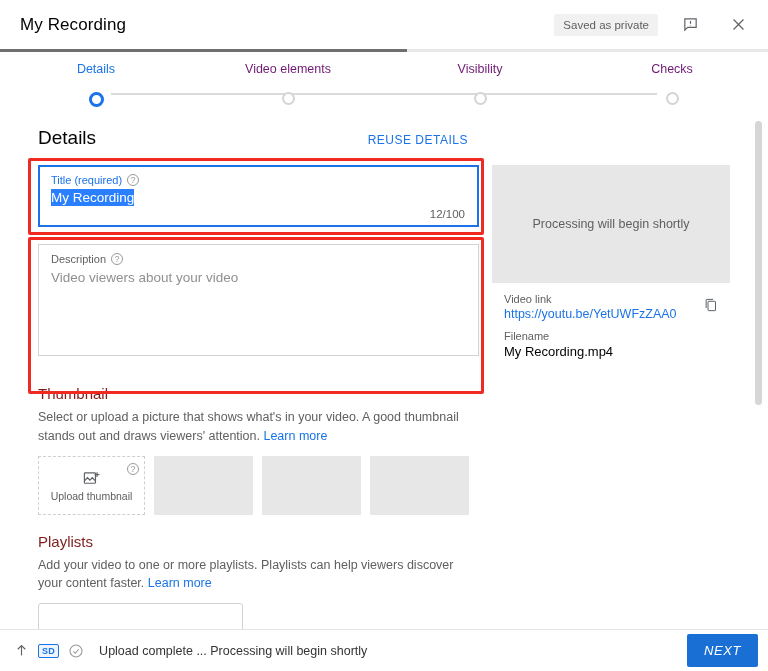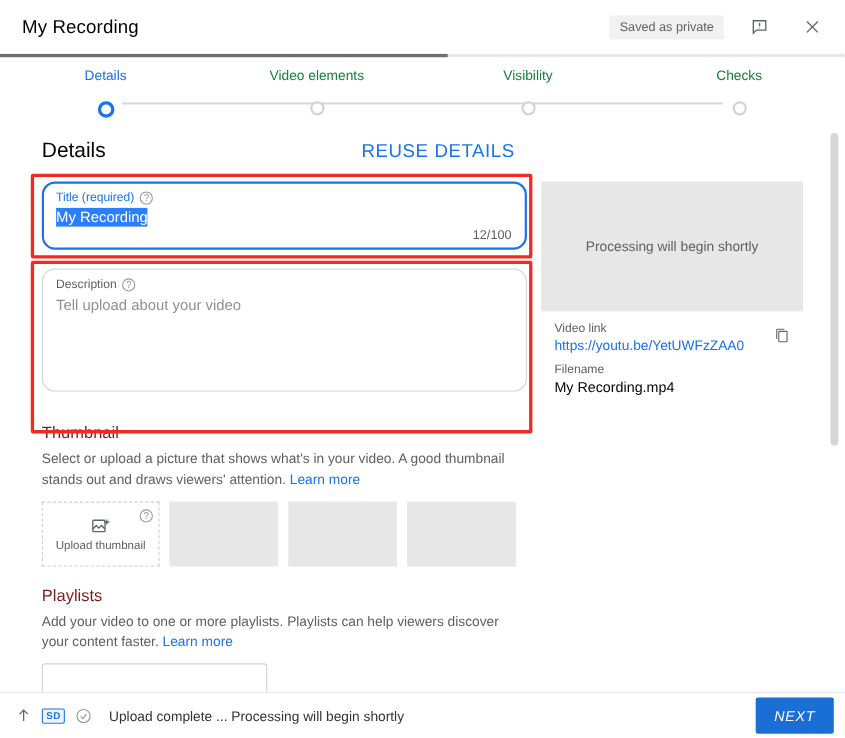--- a/index.html
+++ b/index.html
@@ -62,21 +62,21 @@
   }
   .step-labels {
     display: flex; position: relative;
     height: 20px;
   }
   .step-col {
     flex: 1 1 0; text-align: center;
     position: relative;
   }
   .step-label {
-    font-size: 12.5px; color: #15803d;
+    font-size: 12.5px; color: #701a75;
   }
   .step-col.active .step-label { color: #1a73e8; font-weight: 500; }
   .step-track {
     position: absolute;
     left: 111px; right: 111px; top: 41px;
     height: 2px; background: #dadada;
   }
   .step-dots {
     display: flex; position: relative; margin-top: 10px;
   }
@@ -111,32 +111,32 @@
   
   .details-row {
     display: flex; align-items: baseline;
     width: 430px;
   }
   .details-title {
     font-size: 19px; color: #030303; font-weight: 400;
   }
   .reuse-link {
     margin-left: auto;
-    font-size: 17px; color: #1a73e8;
+    font-size: 12px; color: #1a73e8;
     font-weight: 500; letter-spacing: .5px; cursor: pointer;
   }
 
   
   .cols { display: flex; margin-top: 16px; }
   .col-left { width: 447px; position: relative; }
   .col-right { margin-left: 13px; width: 240px; }
 
   
   .field {
-    border: 1px solid #d3d3d3; border-radius: 12px;
+    border: 1px solid #d3d3d3; border-radius: 0;
     background: #fff; position: relative;
     padding: 8px 12px 6px 12px;
   }
   .field.focused { border: 2px solid #1a73e8; padding: 7px 11px 5px 11px; }
   .field-label {
     font-size: 11px; color: #606060;
     display: flex; align-items: center; gap: 5px;
   }
   .field.focused .field-label { color: #1a73e8; }
   .help-icon {
@@ -327,21 +327,21 @@
               <span class="sel">My Recording</span>
             </div>
             <div class="counter">12/100</div>
           </div>
 
           <div class="field desc-field" style="margin-top:17px;">
             <div class="field-label">
               <span>Description</span>
               <span class="help-icon">?</span>
             </div>
-            <div class="field-placeholder">Tell upload about your video</div>
+            <div class="field-placeholder">Video viewers about your video</div>
           </div>
         </div>
 
         <div class="col-right">
           <div class="preview-card">
             <div class="preview-thumb">
               <span>Processing will begin shortly</span>
             </div>
             <div class="preview-meta">
               <div class="meta-row">

